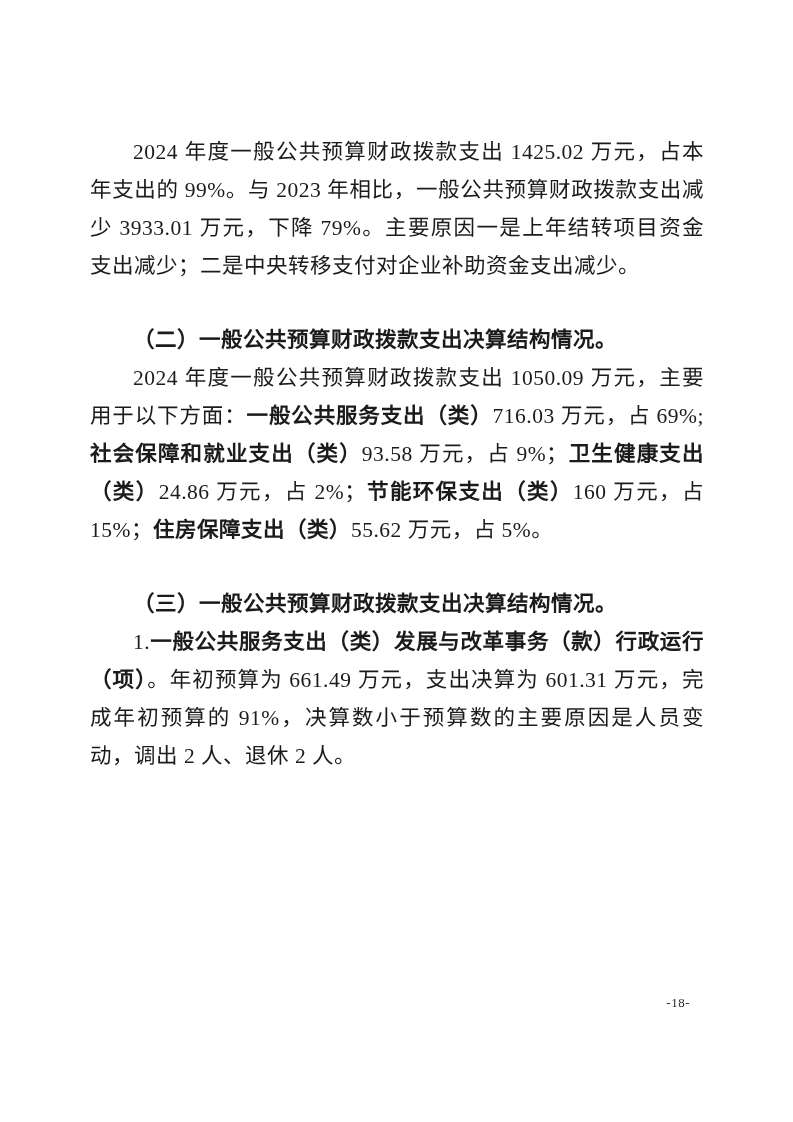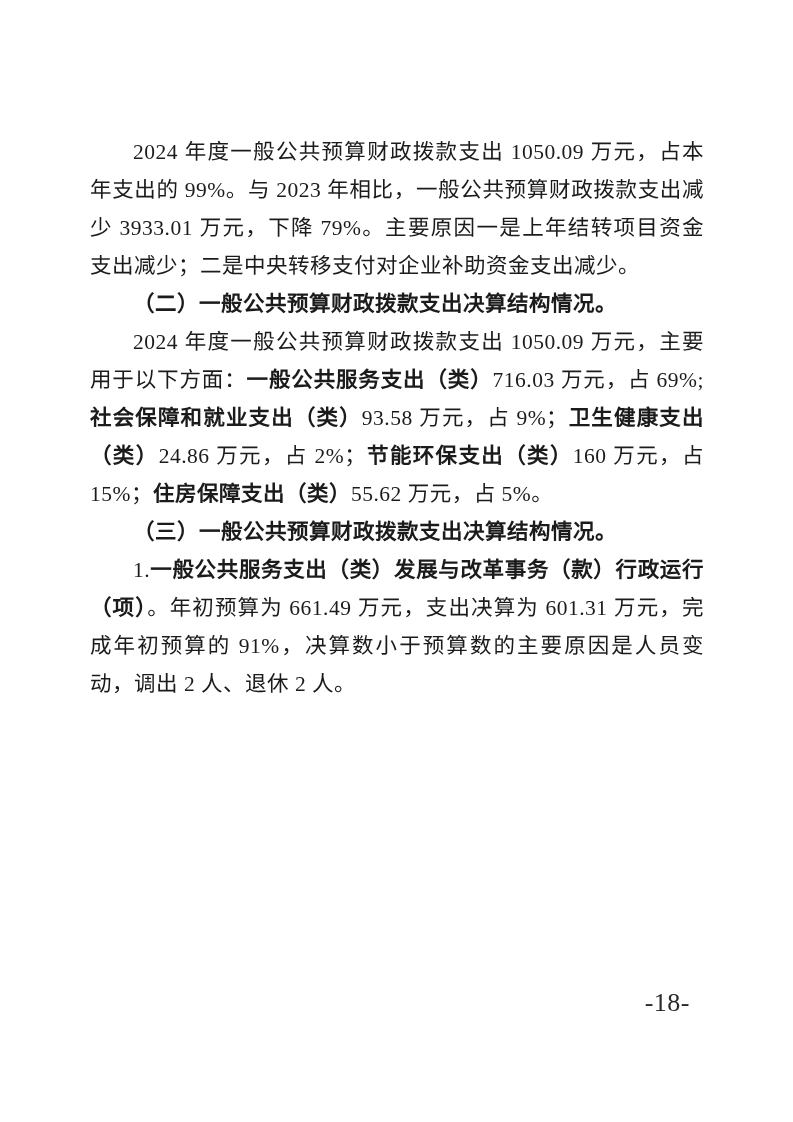--- a/index.html
+++ b/index.html
@@ -26,42 +26,43 @@
     text-align: justify;
     letter-spacing: 0.5px;
   }
   .doc-body p {
     margin: 0;
     padding: 0;
     text-indent: 2em;
   }
   .doc-body p.heading {
     font-weight: 700;
+    margin-top: 36px;
   }
   .run-bold {
     font-weight: 700;
   }
   .run-regular {
     font-weight: 400;
   }
   .page-footer {
     position: absolute;
     top: 991px;
     right: 103px;
-    font-size: 26px;
+    font-size: 13px;
     line-height: 24px;
     letter-spacing: 0.5px;
     color: #2a2a2a;
   }
 </style>
 </head>
 <body>
 
 <div class="page">
   <div class="doc-body" id="doc-body">
-      <p class="body"><span class="run-regular">2024 年度一般公共预算财政拨款支出 1050.09 万元，占本年支出的 99%。与 2023 年相比，一般公共预算财政拨款支出减少 3933.01 万元，下降 79%。主要原因一是上年结转项目资金支出减少；二是中央转移支付对企业补助资金支出减少。</span></p>
+      <p class="body"><span class="run-regular">2024 年度一般公共预算财政拨款支出 1425.02 万元，占本年支出的 99%。与 2023 年相比，一般公共预算财政拨款支出减少 3933.01 万元，下降 79%。主要原因一是上年结转项目资金支出减少；二是中央转移支付对企业补助资金支出减少。</span></p>
       <p class="heading"><span class="run-bold">（二）一般公共预算财政拨款支出决算结构情况。</span></p>
       <p class="body"><span class="run-regular">2024 年度一般公共预算财政拨款支出 1050.09 万元，主要用于以下方面：</span><span class="run-bold">一般公共服务支出（类）</span><span class="run-regular">716.03 万元，占 69%;</span><span class="run-bold">社会保障和就业支出（类）</span><span class="run-regular">93.58 万元，占 9%；</span><span class="run-bold">卫生健康支出（类）</span><span class="run-regular">24.86 万元，占 2%；</span><span class="run-bold">节能环保支出（类）</span><span class="run-regular">160 万元，占 15%；</span><span class="run-bold">住房保障支出（类）</span><span class="run-regular">55.62 万元，占 5%。</span></p>
       <p class="heading"><span class="run-bold">（三）一般公共预算财政拨款支出决算结构情况。</span></p>
       <p class="body"><span class="run-regular">1.</span><span class="run-bold">一般公共服务支出（类）发展与改革事务（款）行政运行（项）</span><span class="run-regular">。年初预算为 661.49 万元，支出决算为 601.31 万元，完成年初预算的 91%，决算数小于预算数的主要原因是人员变动，调出 2 人、退休 2 人。</span></p>
     </div>
   <div class="page-footer">-18-</div>
 </div>
 
 </body></html>

